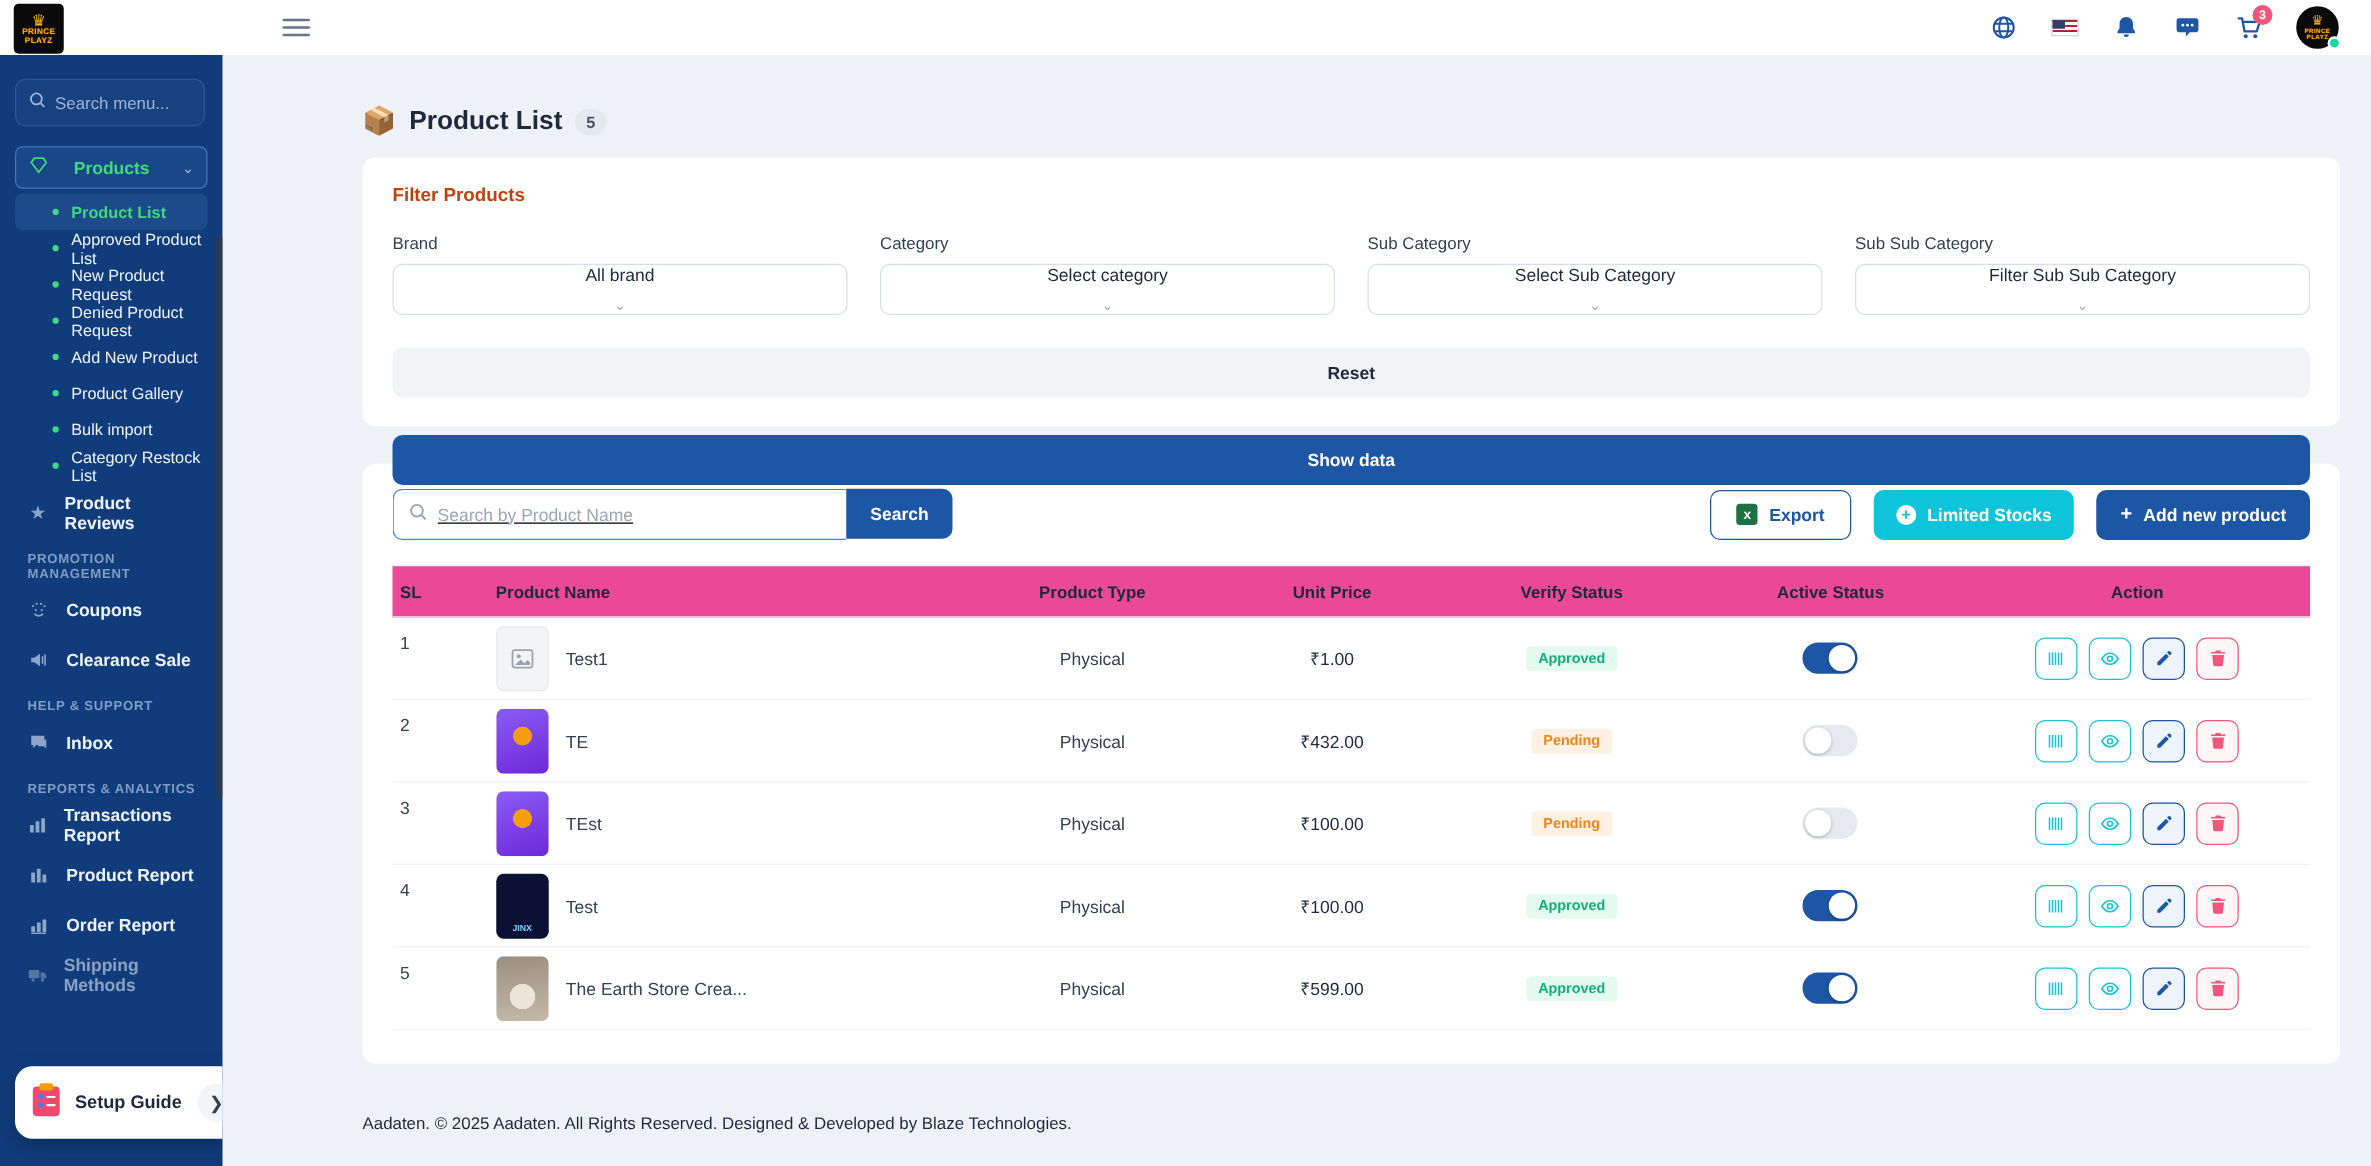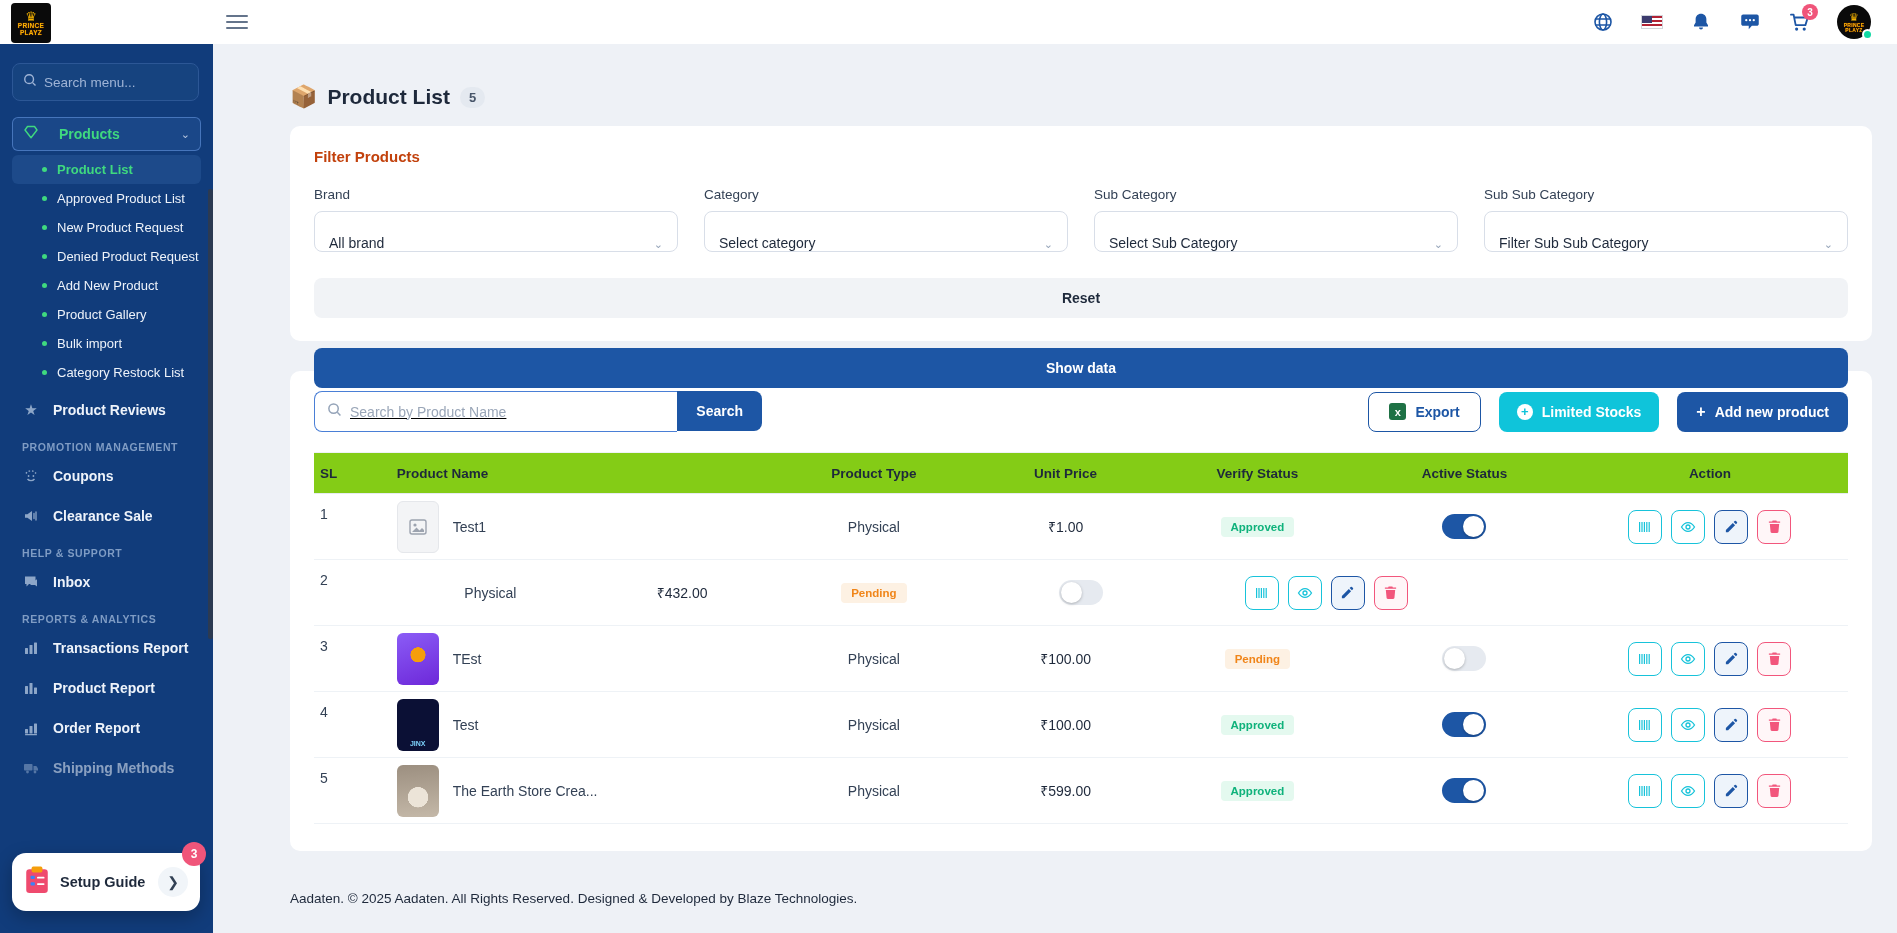--- a/index.html
+++ b/index.html
@@ -17,21 +17,21 @@
   .tico { position:relative; width:22px; height:22px; display:flex; align-items:center; justify-content:center; cursor:pointer; }
   .flag { width:22px; height:14px; background:repeating-linear-gradient(180deg,#b22234 0 2px,#ffffff 2px 4px); position:relative; border:0.5px solid #d1d5db; }
   .flag::after { content:""; position:absolute; left:0; top:0; width:10px; height:7px; background:#3c3b6e; }
   .cart-badge { position:absolute; top:-7px; right:-8px; min-width:16px; height:16px; border-radius:8px; background:#f0557a; color:#fff; font-size:10px; font-weight:bold; display:flex; align-items:center; justify-content:center; padding:0 4px; }
   .avatar { width:34px; height:34px; border-radius:50%; background:#0a0a0a; display:flex; flex-direction:column; align-items:center; justify-content:center; position:relative; line-height:1; cursor:pointer; }
   .avatar .logo-crown { font-size:11px; }
   .avatar .logo-txt { font-size:5px; }
   .online-dot { position:absolute; bottom:-1px; right:-2px; width:11px; height:11px; border-radius:50%; background:#10d9a3; border:2px solid #fff; }
 
   
-  .sidebar { position:absolute; top:44px; left:0; width:213px; height:889px; background:#113c7b; z-index:20; overflow:hidden; }
+  .sidebar { position:absolute; top:44px; left:0; width:178px; height:889px; background:#113c7b; z-index:20; overflow:hidden; }
   .scroll-thumb { position:absolute; right:0; top:145px; width:5px; height:450px; background:#2b3a52; border-radius:2px; }
   .side-search { margin:19px 14px 16px 12px; height:38px; background:#16437f; border:1px solid #2c5796; border-radius:8px; display:flex; align-items:center; padding:0 10px; gap:7px; }
   .side-search input { background:transparent; border:none; outline:none; color:#cfdcf0; font-size:13.5px; width:140px; font-family:"Liberation Sans",sans-serif; }
   .side-search input::placeholder { color:#9fb4d6; }
   .menu-parent { margin:14px 12px 4px 12px; height:34px; border:1px solid rgba(108,154,230,.55); background:#1a4788; border-radius:6px; display:flex; align-items:center; padding:0 10px; gap:20px; cursor:pointer; }
   .menu-parent .lbl { color:#3fd97f; font-size:14px; font-weight:bold; flex:1; }
   .chev { color:#b9c8e0; font-size:11px; }
   .sub-list { list-style:none; margin:2px 12px 6px 12px; }
   .sub-item { height:29px; display:flex; align-items:center; gap:10px; padding-left:30px; border-radius:6px; cursor:pointer; }
   .sub-item .dot { width:5px; height:5px; border-radius:50%; background:#3fd97f; flex:0 0 auto; }
@@ -55,21 +55,21 @@
   .page-head .pico { font-size:22px; }
   .page-title { font-size:21px; font-weight:bold; color:#1e293b; }
   .count-badge { background:#e4e9f0; color:#475569; font-size:13px; font-weight:bold; border-radius:11px; padding:3px 9px; }
 
   .card { background:#fff; border-radius:10px; }
   .filter-card { margin-top:16px; height:215px; padding:22px 24px; }
   .filter-title { font-size:15px; font-weight:bold; color:#c2410c; }
   .filter-row { display:flex; gap:26px; margin-top:22px; }
   .ffield { flex:1; }
   .ffield .flabel { font-size:13.5px; color:#334155; margin-bottom:9px; }
-  .select { height:41px; border:1px solid #d8dee8; border-radius:8px; display:flex; align-items:flex-end; padding:0 14px; justify-content:space-between; cursor:pointer; background:#fff; }
+  .select { height:41px; border:1px solid #d8dee8; border-radius:8px; display:flex; align-items:center; padding:0 14px; justify-content:space-between; cursor:pointer; background:#fff;flex-direction:column; }
   .select .val { font-size:14px; color:#1e293b; }
   .select .chev { color:#94a3b8; }
   .filter-btns { display:flex; justify-content:flex-end; gap:30px; margin-top:26px;flex-direction:column; }
   .btn { height:40px; border:none; border-radius:8px; font-size:14px; font-weight:bold; cursor:pointer; font-family:"Liberation Sans",sans-serif; }
   .btn-reset { background:#f1f3f6; color:#1e293b; padding:0 26px; }
   .btn-primary { background:#1d56a5; color:#fff; padding:0 20px; }
 
   .table-card { margin-top:30px; height:480px; padding:20px 24px; }
   .toolbar { display:flex; align-items:center; }
   .searchbox { display:flex; height:41px; width:448px; }
@@ -80,21 +80,21 @@
   .toolbar-right { margin-left:auto; display:flex; gap:18px; }
   .btn-export { background:#fff; border:1.5px solid #1d56a5; color:#1d56a5; padding:0 20px; display:flex; align-items:center; gap:9px; }
   .xls-ico { width:17px; height:17px; background:#1e7145; border-radius:3px; color:#fff; font-size:11px; font-weight:bold; display:flex; align-items:center; justify-content:center; }
   .btn-limited { background:#0fc4da; color:#fff; padding:0 18px; display:flex; align-items:center; gap:9px; }
   .circle-plus { width:16px; height:16px; border-radius:50%; background:#fff; color:#0fc4da; font-size:13px; font-weight:bold; display:flex; align-items:center; justify-content:center; line-height:1; }
   .btn-add { display:flex; align-items:center; gap:9px; padding:0 19px; }
   .plus { font-size:16px; font-weight:bold; }
 
   .tbl { margin-top:20px; }
   .trow { display:flex; align-items:center; }
-  .thead { background:#84cc16; border-top:1px solid #eef2f6; border-bottom:1px solid #e6ebf1; height:42px; }
+  .thead { background:#ec4899; border-top:1px solid #eef2f6; border-bottom:1px solid #e6ebf1; height:42px; }
   .thead .tc { font-size:13.5px; font-weight:bold; color:#1e293b; }
   .tc { padding:0 6px; }
   .c-sl{width:5%;} .c-name{width:25%; display:flex; align-items:center; gap:14px;}
   .c-type{width:13%; text-align:center;} .c-price{width:12%; text-align:center;}
   .c-verify{width:13%; text-align:center;} .c-active{width:14%; display:flex; justify-content:center;}
   .c-action{width:18%; display:flex; justify-content:center; gap:9px;}
   .tbody-row { height:66px; border-bottom:1px solid #eef2f6; }
   .tbody-row .c-sl { align-self:flex-start; padding-top:12px; font-size:14px; color:#334155; }
   .cell-txt { font-size:14px; color:#334155; }
   .price-txt { font-size:14px; color:#1e293b; }
@@ -466,20 +466,24 @@
           <div class="abtn ab-pink">
               <svg width="15" height="15" viewBox="0 0 16 16" fill="#f2567c">
                 <path d="M6 1.5h4l.5 1.2H14V4H2V2.7h3.5L6 1.5zM3 5.3h10l-.8 8.4c-.06.7-.6 1.2-1.3 1.2H5.1c-.7 0-1.24-.5-1.3-1.2L3 5.3z"></path>
               </svg>
             </div>
         </div>
       </div>
 
       <div class="trow tbody-row">
         <div class="tc c-sl">2</div>
+        <div class="tc c-name">
+          <div class="pimg img-purple"></div>
+          <span class="cell-txt">TE</span>
+        </div>
         <div class="tc c-type cell-txt">Physical</div>
         <div class="tc c-price price-txt">₹432.00</div>
         <div class="tc c-verify"><span class="vbadge v-pending">Pending</span></div>
         <div class="tc c-active">
             <div class="toggle off">
               <div class="knob"></div>
             </div>
           </div>
         <div class="tc c-action">
           <div class="abtn ab-cyan">

